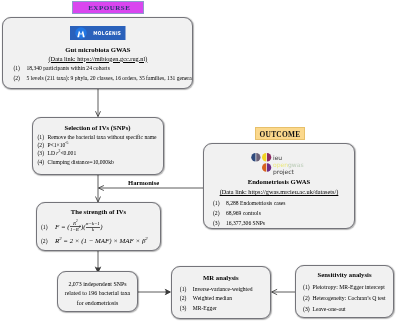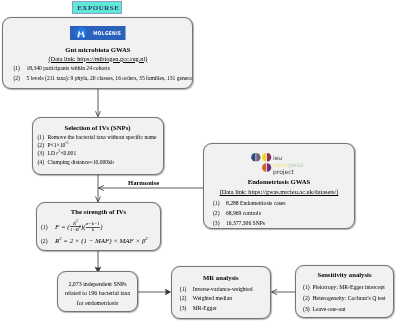--- a/index.html
+++ b/index.html
@@ -3,21 +3,21 @@
 <meta charset="utf-8">
 <style>
   html,body{margin:0;padding:0;}
   body{width:400px;height:324px;background:#fff;font-family:"Liberation Serif",serif;overflow:hidden;position:relative;}
   .stage{position:absolute;left:0;top:0;width:400px;height:324px;}
   .box{position:absolute;box-sizing:border-box;border:0.9px solid #74747a;border-radius:9px;background:#f1f1f1;box-shadow:0.7px 0.9px 1.1px rgba(0,0,0,0.30);}
   .badge{position:absolute;box-sizing:border-box;text-align:center;font-weight:bold;}
   svg.lines{position:absolute;left:0;top:0;width:400px;height:324px;pointer-events:none;}
 
   
-  .badge-exp{left:72px;top:1px;width:50px;height:13px;background:#5eead4;color:#2a3576;
+  .badge-exp{left:72px;top:1px;width:72px;height:13px;background:#d946ef;color:#2a3576;
     border:0.7px solid #8e9ccb;
     font-size:7px;line-height:13px;letter-spacing:.5px;text-indent:2.5px;font-family:"Liberation Serif",serif;}
   .badge-out{left:255px;top:127px;width:50px;height:13px;background:#fbd88c;color:#131313;
     border:0.7px solid #e7c06a;
     font-size:7.4px;line-height:13px;letter-spacing:.25px;font-family:"Liberation Serif",serif;}
 
   
   .box-exposure{left:2.4px;top:16.7px;width:191px;height:72.3px;}
   .box-selection{left:31.5px;top:116.5px;width:132px;height:58.5px;}
   .box-strength{left:36px;top:202px;width:125px;height:49px;}
@@ -145,20 +145,21 @@
   <div class="harmonise">Harmonise</div>
 
   <div class="box box-strength">
     <div class="b-title">The strength of IVs</div>
     <div class="b-list">
       <div class="li fx"><span class="n">(1)</span><span class="t"><i>F</i> = (<span class="frac"><span class="num"><i>R</i><sup>2</sup></span><span class="den">1−<i>R</i><sup>2</sup></span></span>)(<span class="frac"><span class="num"><i>n</i>−<i>k</i>−1</span><span class="den"><i>k</i></span></span>)</span></div>
       <div class="li fx"><span class="n">(2)</span><span class="t"><i>R</i><sup>2</sup> = 2 × (1 − <i>MAF</i>) × <i>MAF</i> × <i>β</i><sup>2</sup></span></div>
     </div>
   </div>
 
+  <div class="badge badge-out">OUTCOME</div>
 
   <div class="box box-outcome">
     <div class="ieu">
       <svg width="56" height="23" viewBox="0 0 224 92">
         <g>
           <path d="M18,4 A17,17 0 0 0 18,38 Z" fill="#2f4a7c"></path>
           <path d="M21,4 A17,17 0 0 1 21,38 Z" fill="#6b6178"></path>
           <path d="M61,4 A17,17 0 0 0 61,38 Z" fill="#f3d423"></path>
           <path d="M64,4 A17,17 0 0 1 64,38 Z" fill="#8d2b63"></path>
           <path d="M61,45 A17,17 0 0 0 61,79 Z" fill="#d8621f"></path>

